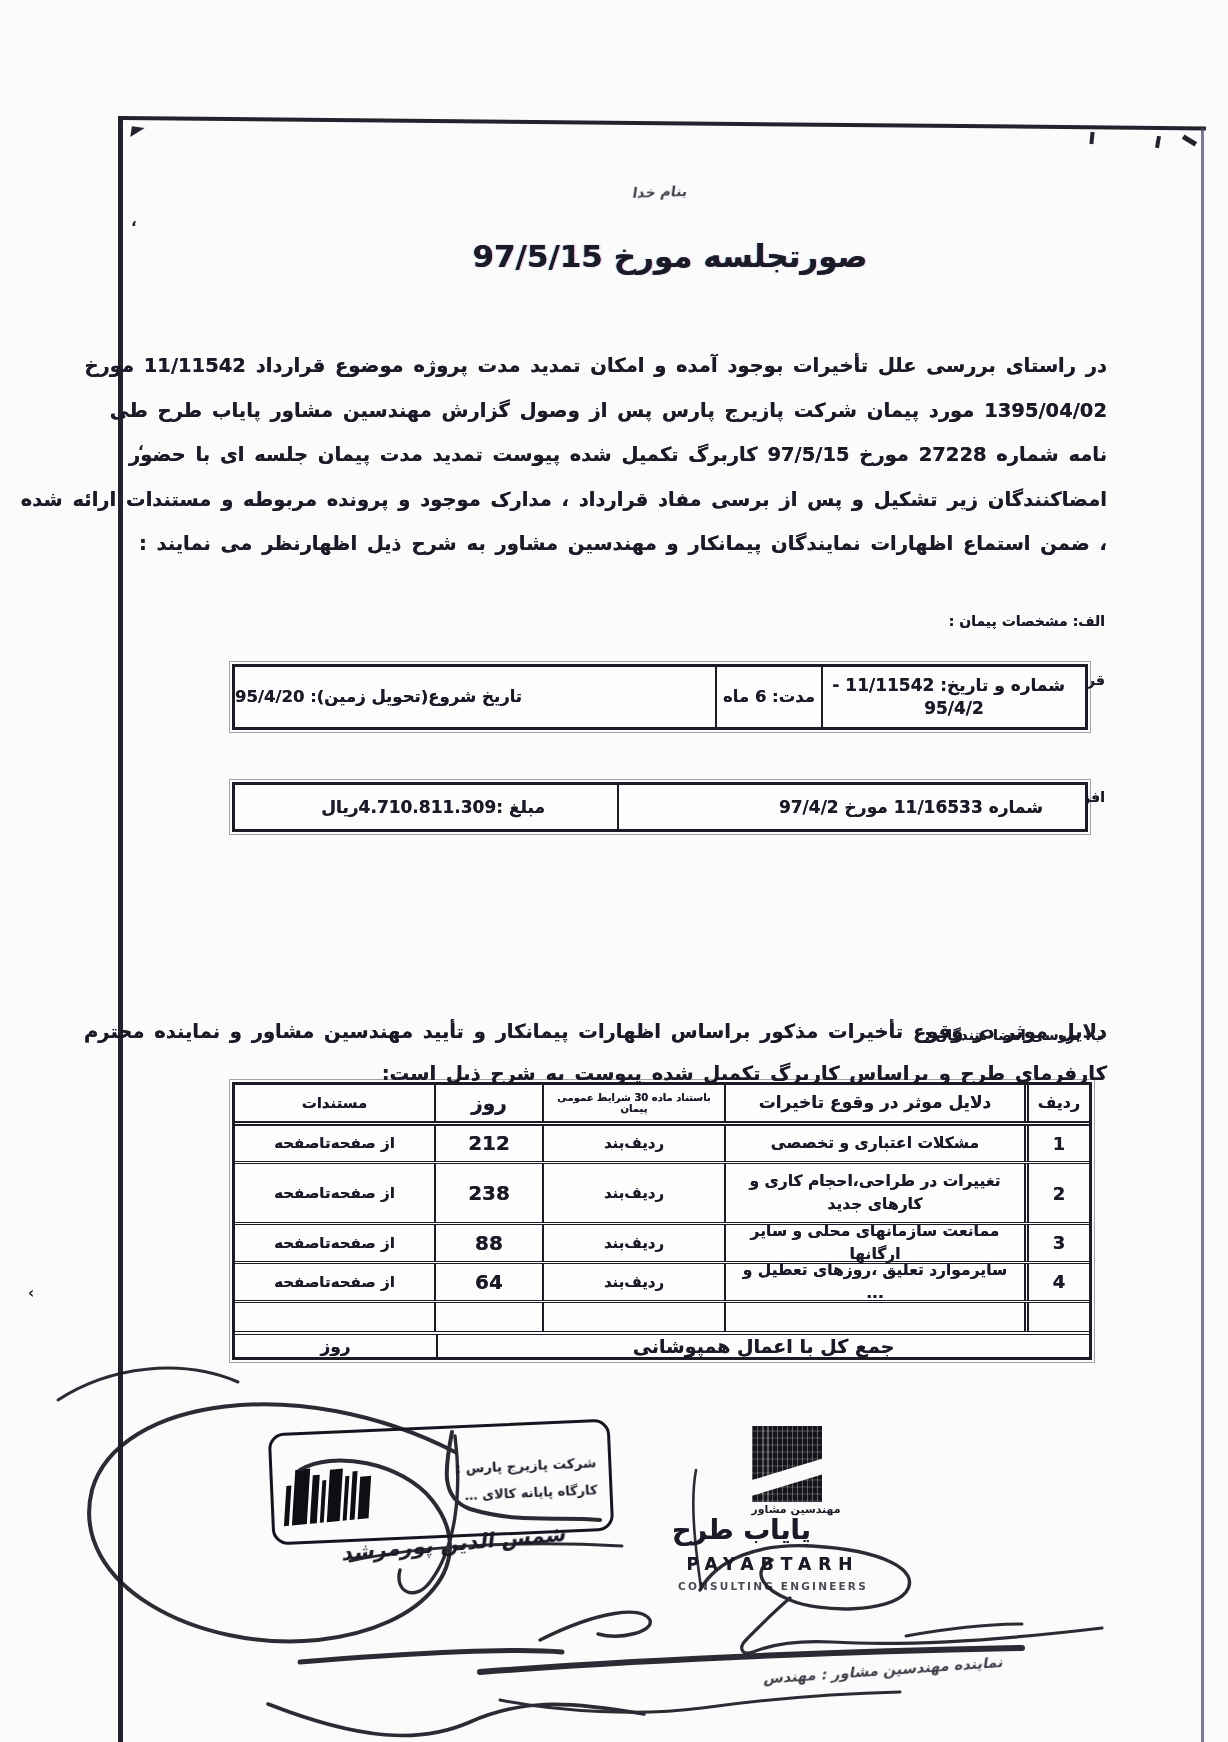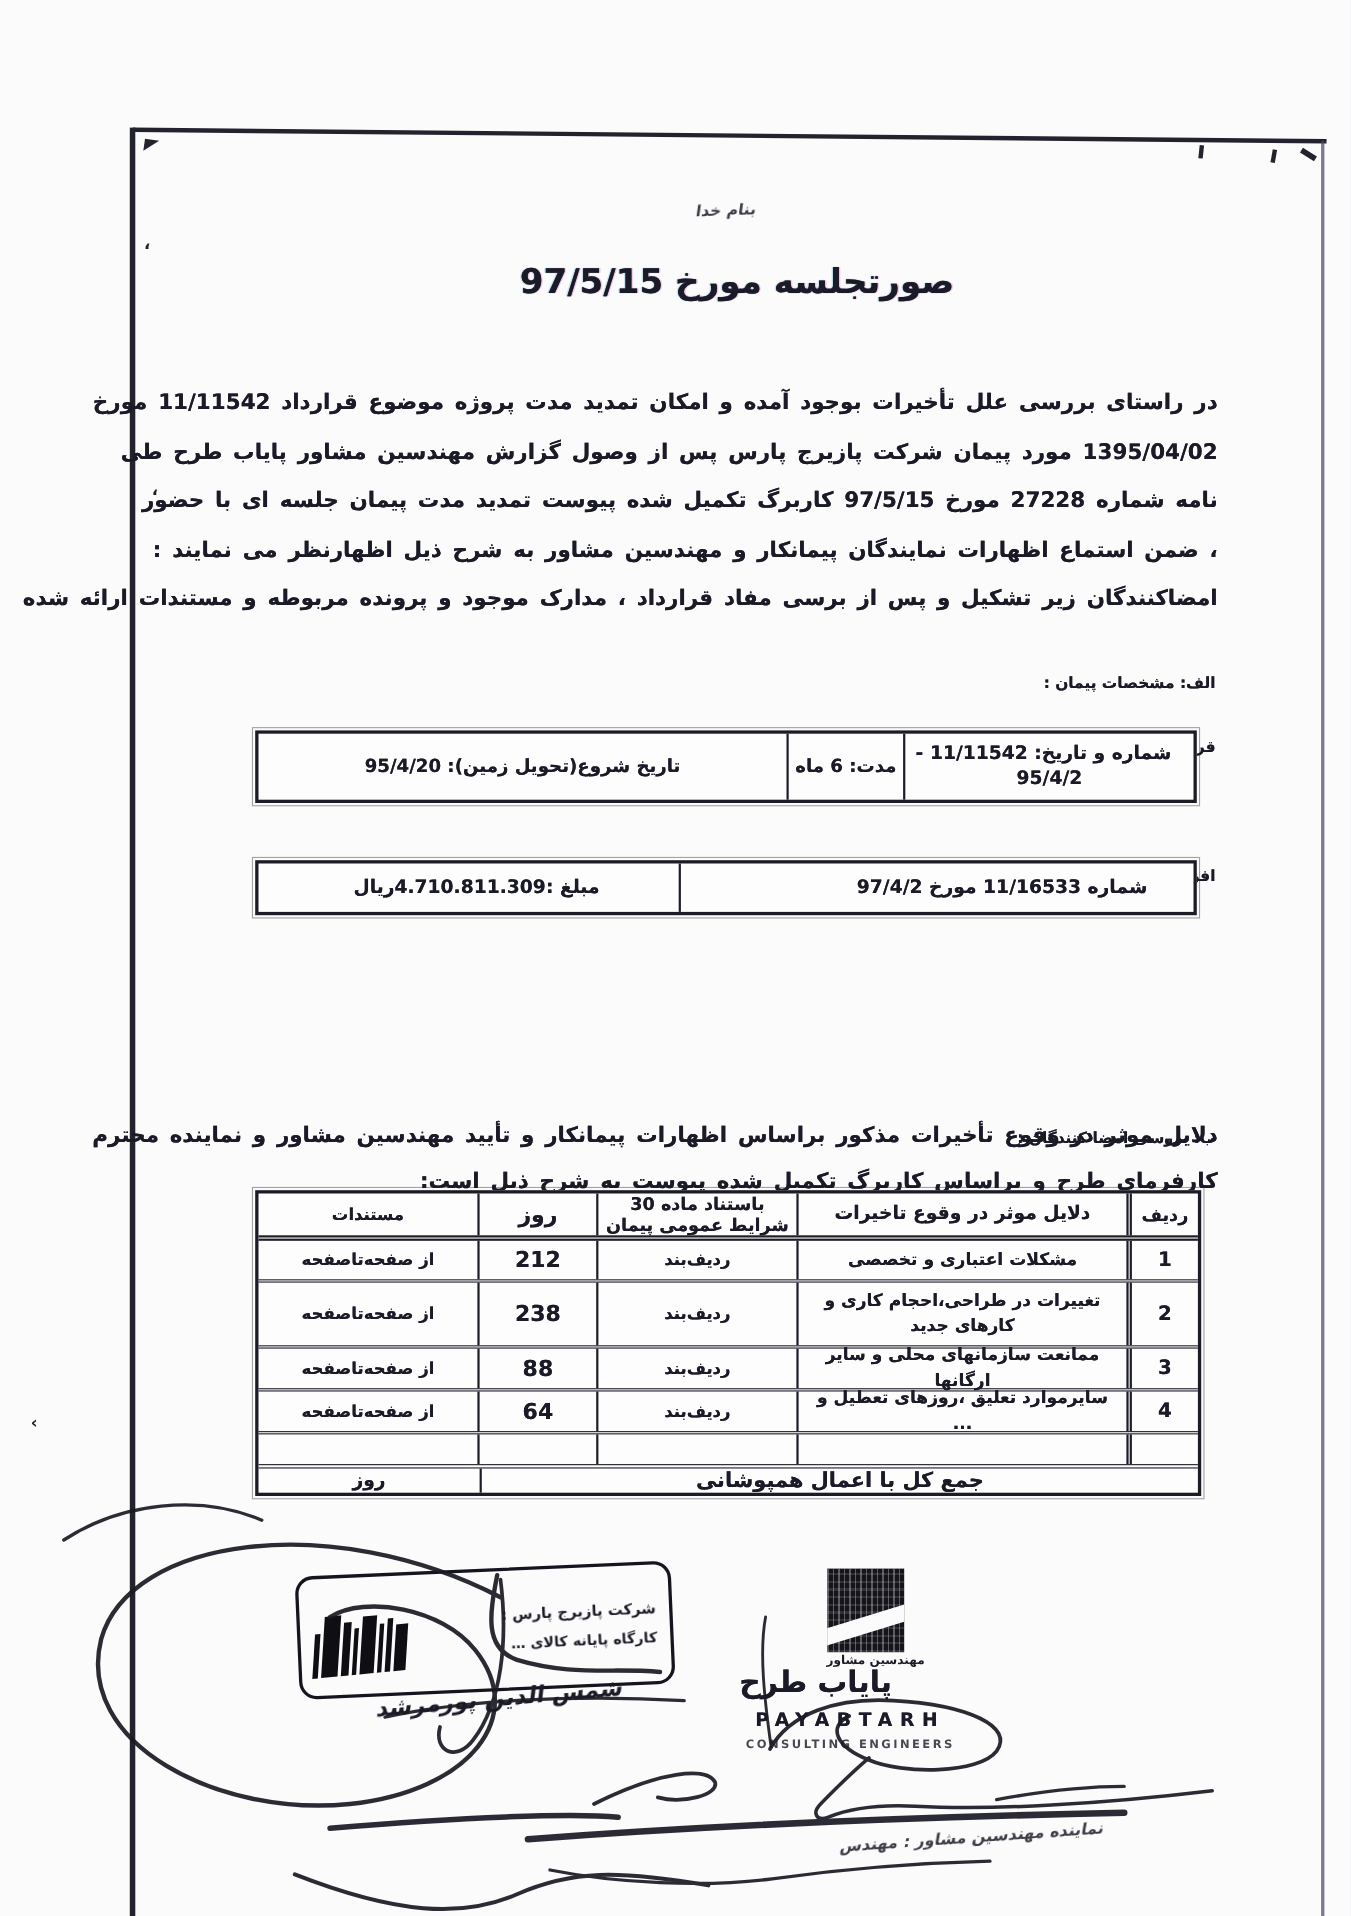--- a/index.html
+++ b/index.html
@@ -41,40 +41,40 @@
   .tbl .cell + .cell{border-right:2.5px solid #1c1c26;}
   
   .t1{left:232px;top:664px;width:856px;height:66px;}
   .t1 .c-num{width:262px;}
   .t1 .c-num .l1{text-align:right;padding-right:20px;}
   .t1 .c-num .l2{text-align:center;}
   .t1 .c-amt{width:205px;}
   .t1 .c-amt .lbl{text-align:right;padding-right:12px;}
   .t1 .c-amt .val{text-align:center;font-size:16.5px;direction:rtl;}
   .t1 .c-dur{width:106px;text-align:center;font-size:16.5px;}
-  .t1 .c-start{flex:1;text-align:center;font-size:16.5px;}
+  .t1 .c-start{flex:1;text-align:left;font-size:16.5px;}
   
   .t2{left:232px;top:782px;width:856px;height:50px;}
   .t2 .c-no2{width:466px;text-align:right;padding-left:4px;padding-right:42px;}
   .t2 .c-amt2{flex:1;text-align:right;padding-right:72px;direction:rtl;}
   
   .t3{left:232px;top:1082px;width:860px;height:278px;flex-direction:column;}
   .t3 .row{display:flex;direction:rtl;border-bottom:3px double #1c1c26;}
   .t3 .row > div{box-sizing:border-box;display:flex;align-items:center;justify-content:center;
     font-weight:bold;}
   .t3 .row > div + div{border-right:2.5px solid #1c1c26;}
   .t3 .c-no{width:60px;font-size:18px;}
   .t3 .c-reason{width:303px;font-size:15.5px;padding:2px 10px;text-align:center;line-height:1.5;
     border-right:5px double #1c1c26 !important;direction:rtl;}
   .t3 .c-article{width:182px;font-size:15px;justify-content:space-around;direction:rtl;}
   .t3 .c-days{width:108px;font-size:20px;}
   .t3 .c-docs{flex:1;font-size:15px;justify-content:space-evenly;direction:rtl;}
   .t3 .hrow{height:38px;border-bottom:5px double #1c1c26;}
   .t3 .hrow .c-reason{font-size:17px;}
-  .t3 .hrow .c-article{font-size:16px;text-align:center;}
+  .t3 .hrow .c-article{font-size:10px;text-align:center;}
   .t3 .hrow .c-no{font-size:16px;}
   .t3 .r-1{height:38px;}
   .t3 .r-2{height:62px;}
   .t3 .r-3{height:36px;}
   .t3 .r-4{height:36px;}
   .t3 .r-e{height:30px;border-bottom:4px double #1c1c26;}
   .t3 .r-f{flex:1;border-bottom:none;}
   .t3 .f-main{flex:1;font-size:19px;}
   .t3 .f-unit{width:203px;font-size:17px;}
   
@@ -122,22 +122,22 @@
   <div class="speck" style="left:138px;top:436px;">،</div>
   <div class="speck" style="left:28px;top:1284px;">‹</div>
 
   <div class="bismillah">بنام خدا</div>
   <div class="doc-title">صورتجلسه مورخ 97/5/15</div>
 
   <div class="intro ink">
     <div class="ln">در راستای بررسی علل تأخیرات بوجود آمده و امکان تمدید مدت پروژه موضوع قرارداد 11/11542 مورخ</div>
     <div class="ln">1395/04/02 مورد پیمان شرکت پازیرج پارس پس از وصول گزارش مهندسین مشاور پایاب طرح طی</div>
     <div class="ln">نامه شماره 27228 مورخ 97/5/15 کاربرگ تکمیل شده پیوست تمدید مدت پیمان جلسه ای با حضور</div>
+    <div class="ln">امضاکنندگان زیر تشکیل و پس از برسی مفاد قرارداد ، مدارک موجود و پرونده مربوطه و مستندات ارائه شده</div>
     <div class="ln last">، ضمن استماع اظهارات نمایندگان پیمانکار و مهندسین مشاور به شرح ذیل اظهارنظر می نمایند :</div>
-    <div class="ln">امضاکنندگان زیر تشکیل و پس از برسی مفاد قرارداد ، مدارک موجود و پرونده مربوطه و مستندات ارائه شده</div>
   </div>
 
   <div class="hdg ink" style="top:570px;">الف: مشخصات پیمان :</div>
   <div class="hdg ink" style="top:629px;">قرارداد :</div>
 
   <div class="tbl t1">
     <div class="cell c-num">
       <div class="l1 ink">شماره و تاریخ: 11/11542 -</div>
       <div class="l2 ink">95/4/2</div>
     </div>

